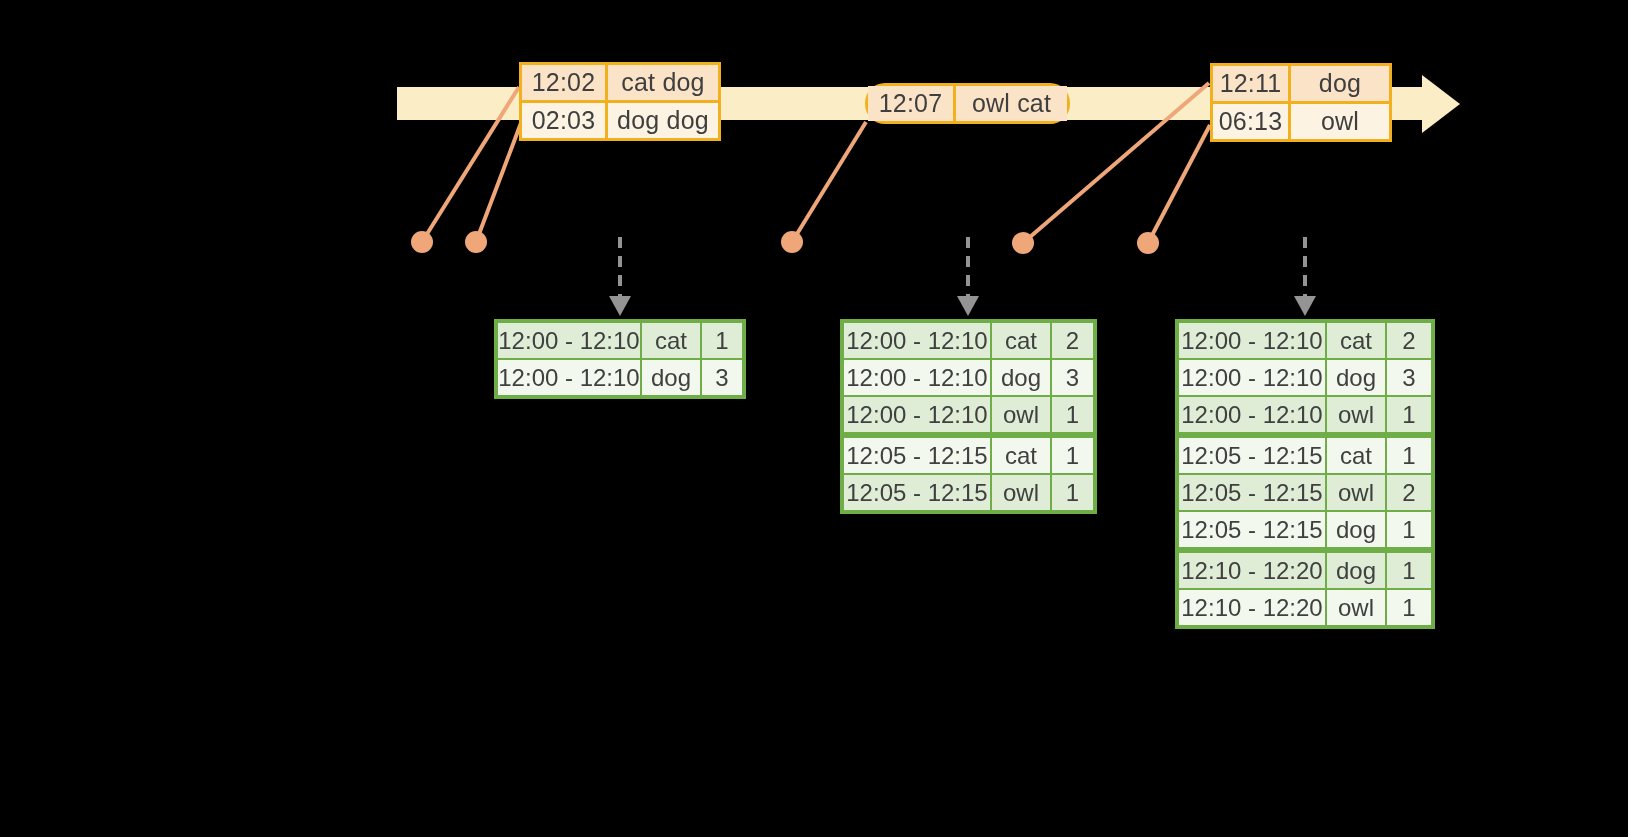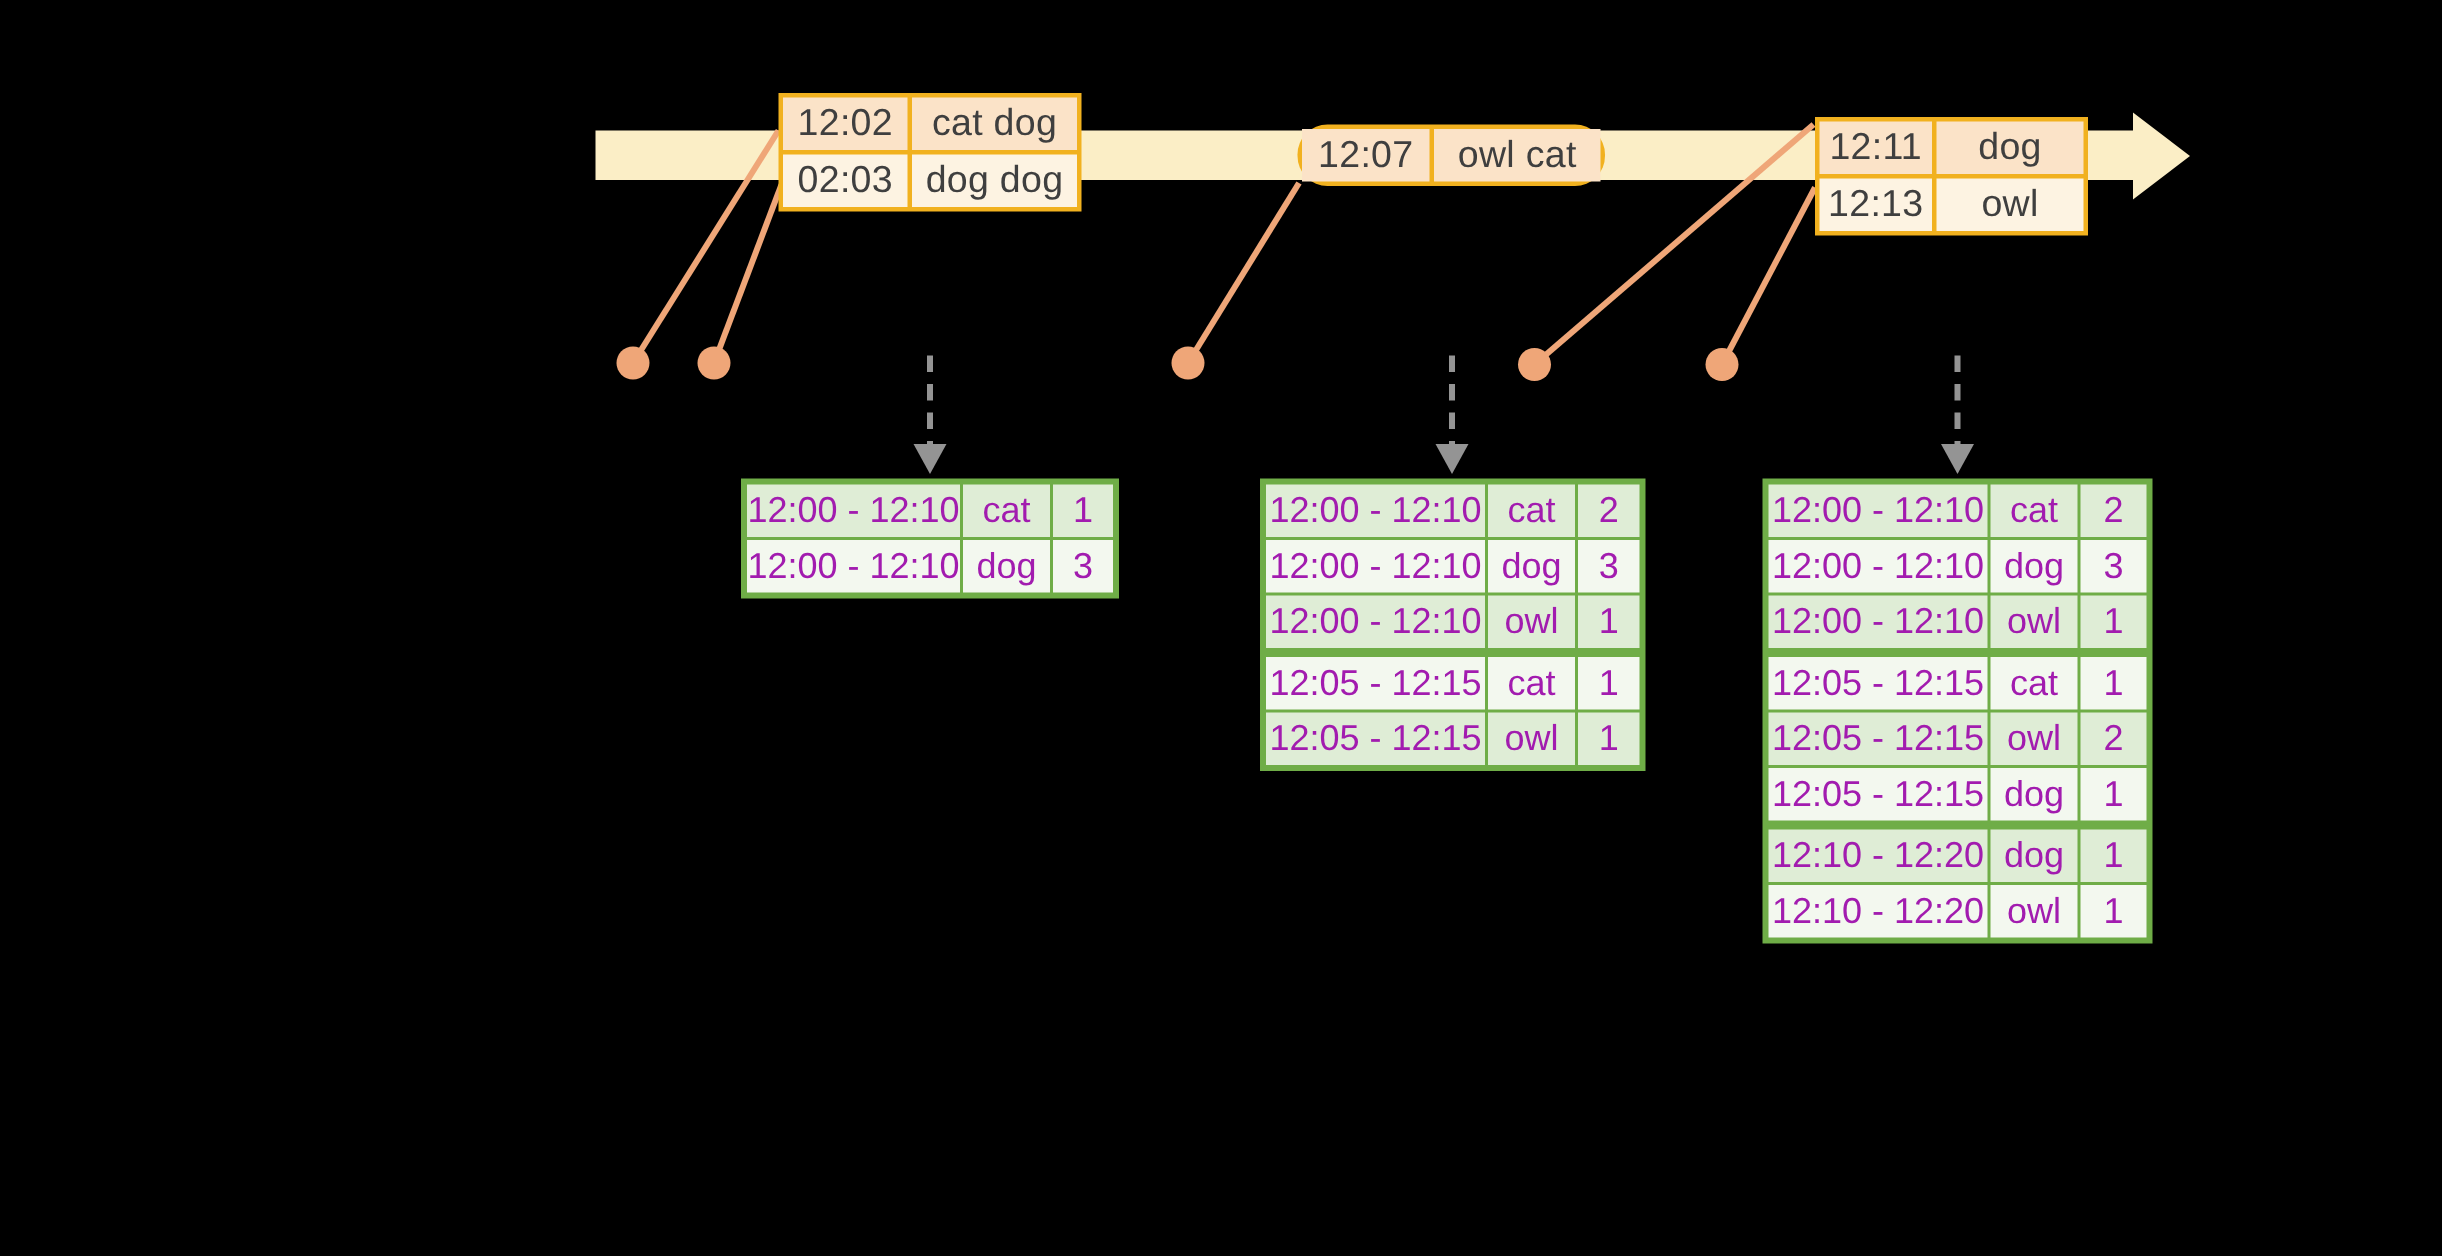--- a/index.html
+++ b/index.html
@@ -12,26 +12,26 @@
     position:absolute; left:1422px; top:75px; width:0; height:0; z-index:1;
     border-top:29px solid transparent; border-bottom:29px solid transparent; border-left:38px solid #FBEEC6;
   }
   .overlay { position:absolute; left:0; top:0; z-index:2; }
   .ebox { position:absolute; z-index:3; background:#F1B11F; padding:3px; display:grid; grid-gap:3px; }
   .ebox .cell { display:flex; align-items:center; justify-content:center; font-size:25px; color:#3F3F3F; letter-spacing:0.2px; }
   .ebox .r1 { background:#FBE3C8; }
   .ebox .r2 { background:#FDF3E2; }
   #ebox1 { left:519px; top:62px; grid-template-columns:83px 110px; grid-auto-rows:35px; }
   #ebox2 { left:865px; top:83px; grid-template-columns:85px 111px; grid-auto-rows:35px;border-radius:20px; }
-  #ebox3 { left:1210px; top:78px; grid-template-columns:75px 98px; grid-auto-rows:35px; }
+  #ebox3 { left:1210px; top:63px; grid-template-columns:75px 98px; grid-auto-rows:35px; }
   .rtable { position:absolute; z-index:3; background:#6FAD47; padding:4px; display:grid; grid-gap:2px; }
   #rtable1 { left:494px; top:319px; grid-template-columns:142px 58px 40px; }
   #rtable2 { left:840px; top:319px; grid-template-columns:146px 58px 41px; }
   #rtable3 { left:1175px; top:319px; grid-template-columns:146px 58px 44px; }
-  .rtable .cell { height:35px; display:flex; align-items:center; justify-content:center; font-size:24px; color:#a21caf; }
+  .rtable .cell { height:35px; display:flex; align-items:center; justify-content:center; font-size:24px; color:#404040; }
   .rtable .g { background:#DFEDD6; }
   .rtable .w { background:#F3F8EF; }
   .rtable .gs { margin-top:4px; }
 </style>
 </head>
 <body>
 
 <div class="canvas">
 
   <div class="band"></div>
@@ -67,21 +67,21 @@
   </div>
 
   <div class="ebox" id="ebox2">
     <div class="cell r1">12:07</div>
     <div class="cell r1">owl cat</div>
   </div>
 
   <div class="ebox" id="ebox3">
     <div class="cell r1">12:11</div>
     <div class="cell r1">dog</div>
-    <div class="cell r2">12:13</div>
+    <div class="cell r2">06:13</div>
     <div class="cell r2">owl</div>
   </div>
 
   <div class="rtable" id="rtable1">
     <div class="cell g">12:00 - 12:10</div>
     <div class="cell g">cat</div>
     <div class="cell g">1</div>
     <div class="cell w">12:00 - 12:10</div>
     <div class="cell w">dog</div>
     <div class="cell w">3</div>

